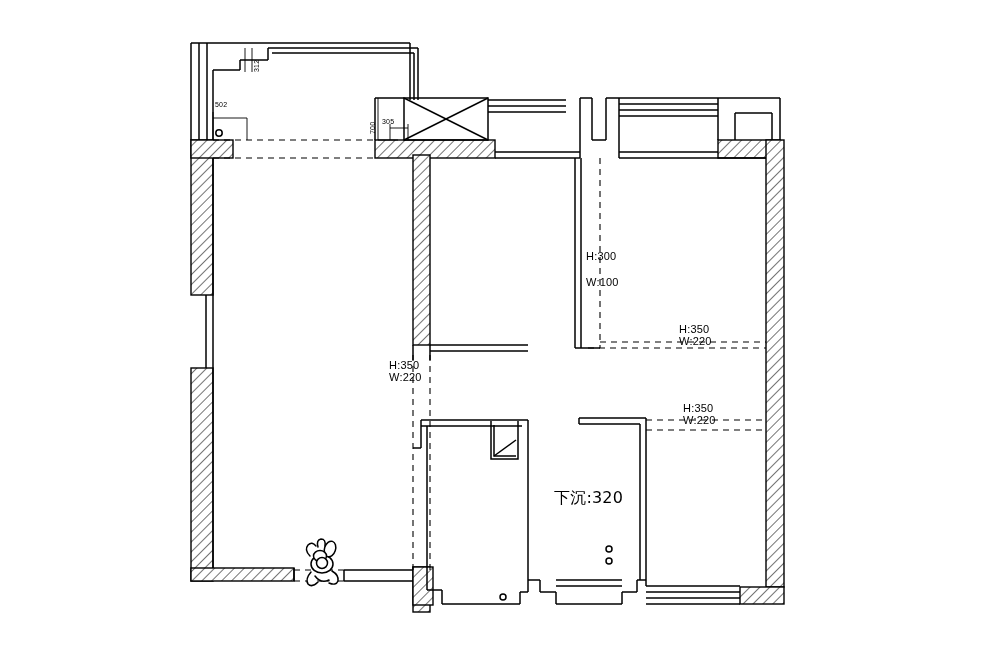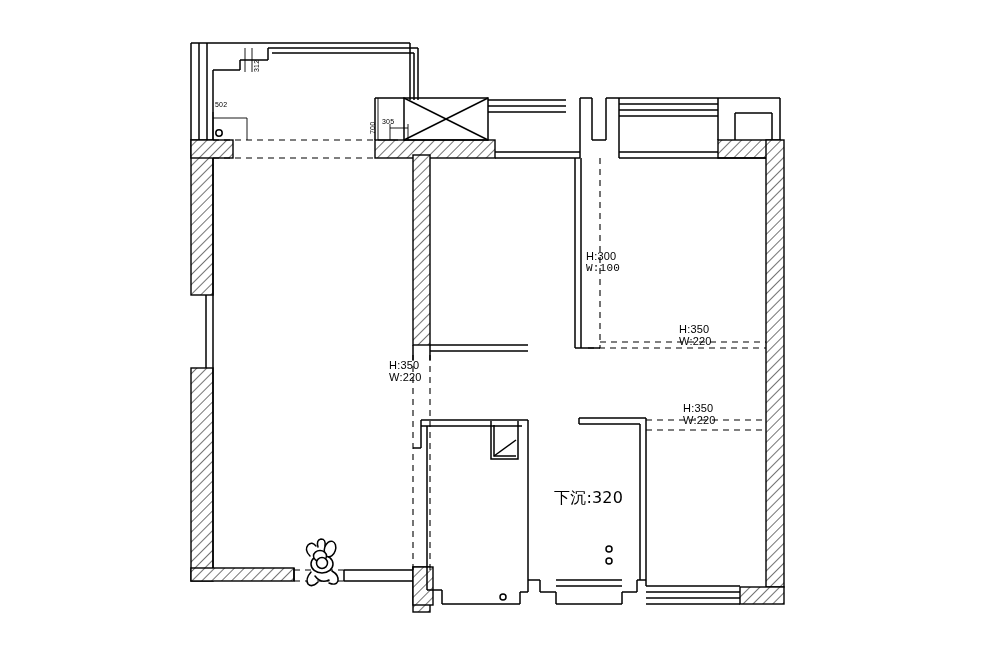--- a/index.html
+++ b/index.html
@@ -255,21 +255,21 @@
 
   <div class="annot annot-small" style="left:215px; top:101px;">502</div>
 
   <div class="annot annot-vert" style="left:253px; top:72px;">312</div>
 
   <div class="annot annot-vert" style="left:369px; top:134px;">700</div>
 
   <div class="annot annot-small" style="left:382px; top:118px;">305</div>
 
   <div class="annot annot-dim" style="left:586px; top:250px;">H:300</div>
-  <div class="annot annot-dim" style="left:586px; top:262px;font-family:Liberation Mono, monospace;">W:100</div>
+  <div class="annot annot-dim" style="left:586px; top:276px;">W:100</div>
 
   <div class="annot annot-dim" style="left:679px; top:323px;">H:350</div>
   <div class="annot annot-dim" style="left:679px; top:335px;">W:220</div>
 
   <div class="annot annot-dim" style="left:683px; top:402px;">H:350</div>
   <div class="annot annot-dim" style="left:683px; top:414px;">W:220</div>
 
   <div class="annot annot-dim" style="left:389px; top:359px;">H:350</div>
   <div class="annot annot-dim" style="left:389px; top:371px;">W:220</div>
 

